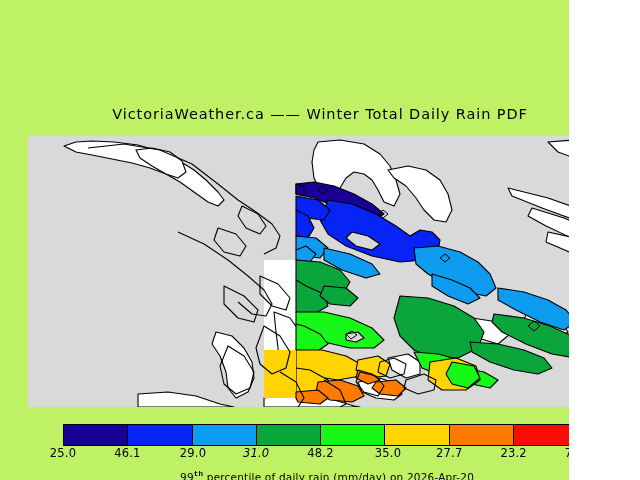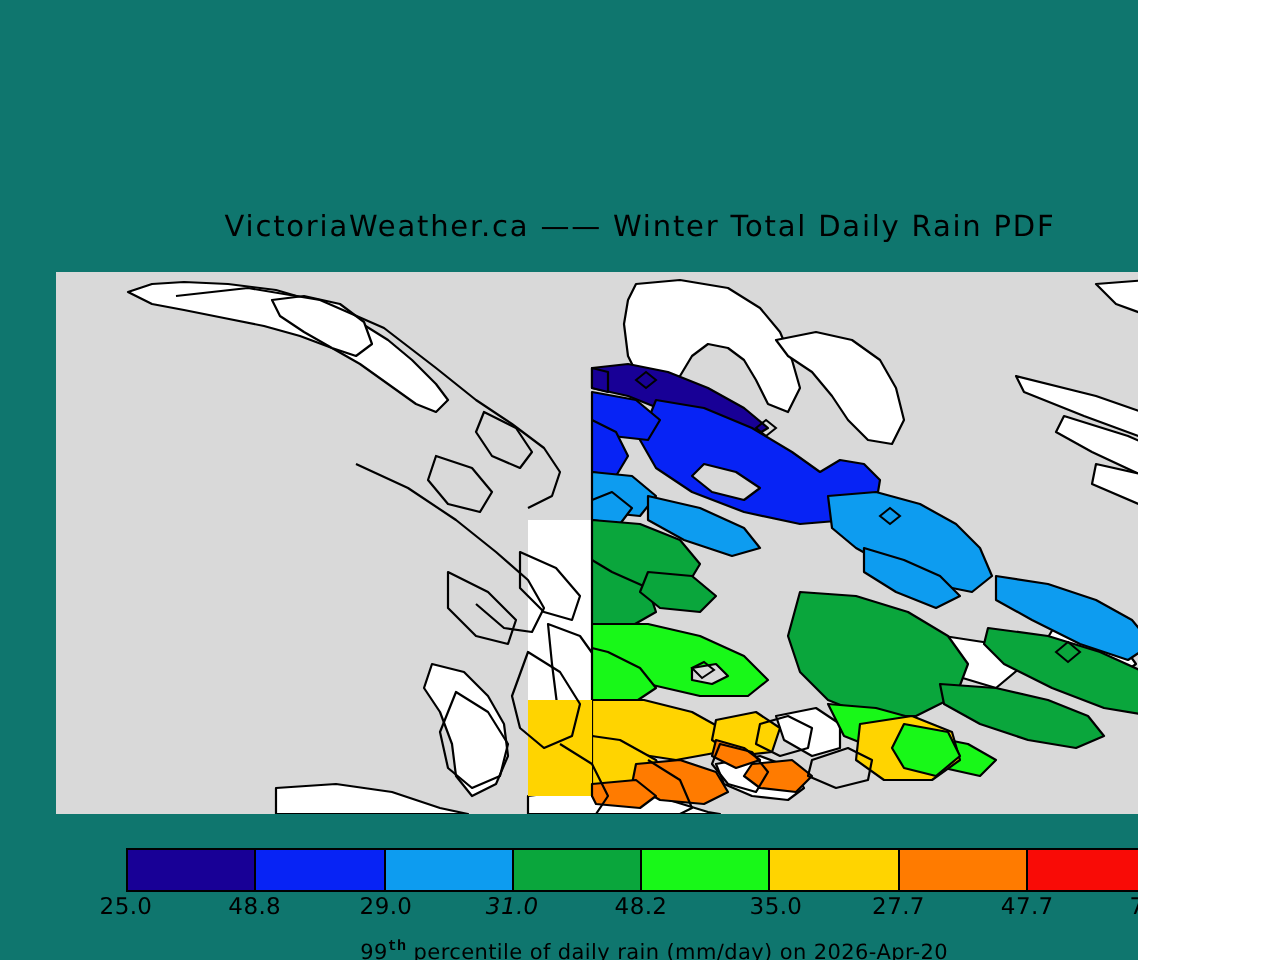--- a/index.html
+++ b/index.html
@@ -4,21 +4,21 @@
 <style>
   html, body {
     margin: 0;
     padding: 0;
     background: #ffffff;
   }
   #page {
     position: relative;
     width: 569px;
     height: 480px;
-    background: #0f766e;
+    background: #bef264;
     font-family: "DejaVu Sans", sans-serif;
     overflow: hidden;
   }
 
   
   #title {
     position: absolute;
     left: 0;
     top: 106px;
     width: 640px;
@@ -275,27 +275,27 @@
         <div class="cb-seg" title="31.0-33.0" style="background: rgb(10, 166, 60);"></div>
         <div class="cb-seg" title="33.0-35.0" style="background: rgb(24, 248, 24);"></div>
         <div class="cb-seg" title="35.0-37.0" style="background: rgb(255, 212, 0);"></div>
         <div class="cb-seg" title="37.0-39.0" style="background: rgb(255, 123, 0);"></div>
         <div class="cb-seg" title="39.0-41.0" style="background: rgb(249, 11, 6);"></div>
       </div>
   </div>
 
   <div id="cb-ticks">
       <span class="cb-tick" style="left: 63px;">25.0</span>
-      <span class="cb-tick" style="left: 127.375px;">48.8</span>
+      <span class="cb-tick" style="left: 127.375px;">46.1</span>
       <span class="cb-tick" style="left: 193px;">29.0</span>
       <span class="cb-tick" style="left: 256.125px; font-style: italic;">31.0</span>
       <span class="cb-tick" style="left: 320.5px;">48.2</span>
       <span class="cb-tick" style="left: 388px;">35.0</span>
       <span class="cb-tick" style="left: 449.25px;">27.7</span>
-      <span class="cb-tick" style="left: 513.625px;">47.7</span>
+      <span class="cb-tick" style="left: 513.625px;">23.2</span>
       <span class="cb-tick" style="left: 578px;">70.2</span>
     </div>
 
   <div id="caption">
     <span class="cap-part">99</span><sup>th</sup><span class="cap-part"> percentile of daily rain (mm/day) on 2026-Apr-20</span>
   </div>
 
 </div>
 
 </body></html>

